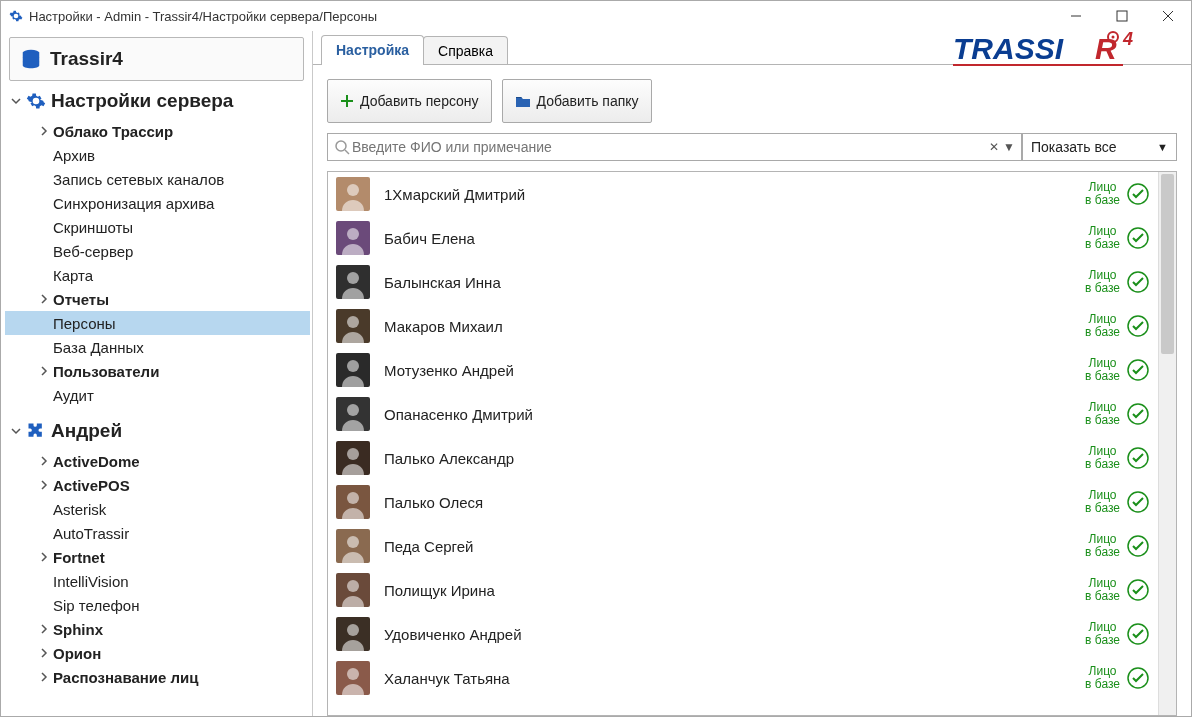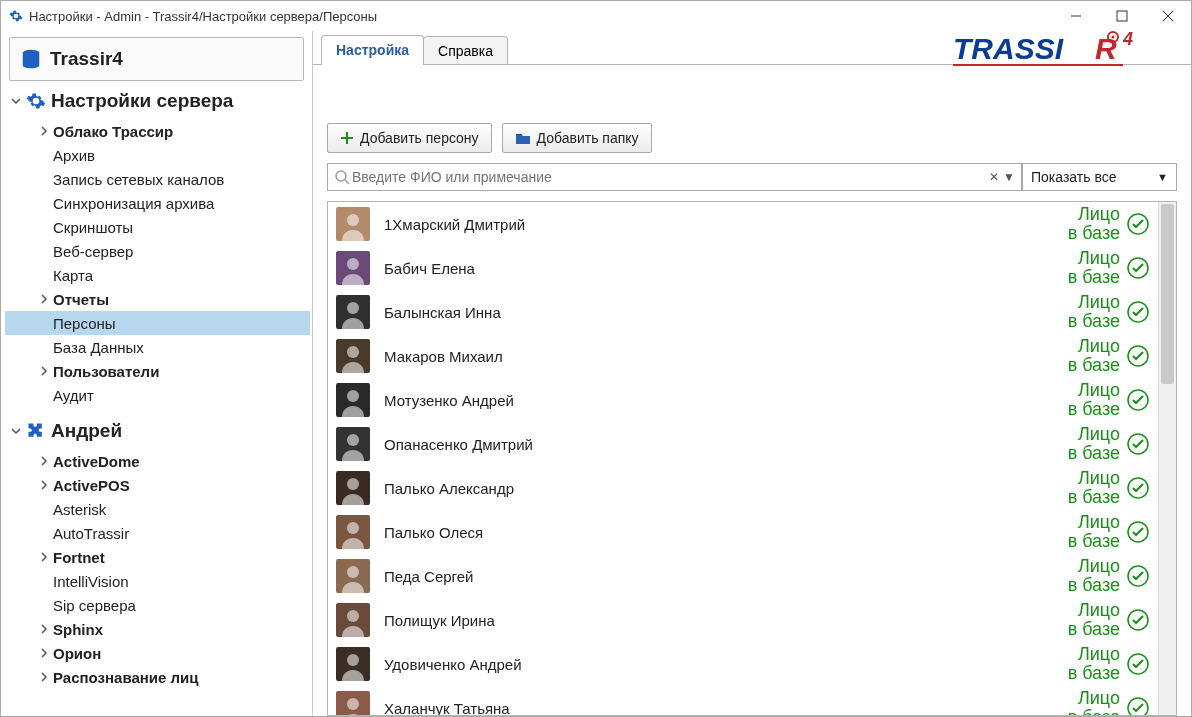--- a/index.html
+++ b/index.html
@@ -36,38 +36,38 @@
 
   
   .main { flex: 1; display: flex; flex-direction: column; min-width: 0; }
 
   .tabbar { height: 34px; display: flex; align-items: flex-end; padding-left: 8px; border-bottom: 1px solid #b4b4b4; position: relative; }
   .tab { height: 28px; padding: 0 14px; display: flex; align-items: center; border: 1px solid #b4b4b4; border-bottom: none; margin-right: -1px; background: #f3f3f3; font-size: 14px; color: #000000; border-top-left-radius: 4px; border-top-right-radius: 4px; position: relative; }
   .tab.active { background: #fff; color: #2a5fa0; font-weight: 600; height: 29px; z-index: 2; }
   .tab.active::after { content: ""; position: absolute; left: 0; right: 0; bottom: -1px; height: 2px; background: #fff; }
 
   .toolbar { padding: 14px 14px 8px 14px; display: flex; gap: 10px; }
-  .btn { height: 30px; padding: 8px 12px; display: flex; align-items: center; gap: 6px; border: 1px solid #a9a9a9; background: linear-gradient(#fdfdfd,#ececec); border-radius: 2px; font-size: 14px; color: #222; margin-top: 44px; }
+  .btn { height: 44px; padding: 8px 12px; display: flex; align-items: center; gap: 6px; border: 1px solid #a9a9a9; background: linear-gradient(#fdfdfd,#ececec); border-radius: 2px; font-size: 14px; color: #222; }
 
   .filterbar { padding: 2px 14px 10px 14px; display: flex; align-items: center; }
   .search { flex: 1; height: 28px; display: flex; align-items: center; border: 1px solid #a9a9a9; padding: 0 6px; color: #888; }
   .search input { flex: 1; border: none; outline: none; font-size: 14px; background: transparent; }
   .search .search-ctl { margin-left: 4px; color: #555; font-size: 12px; }
   .filter-sel { width: 155px; height: 28px; display: flex; align-items: center; justify-content: space-between; border: 1px solid #a9a9a9; padding: 0 8px; font-size: 14px; }
 
   .list-wrap { flex: 1; margin: 0 14px 0 14px; border: 1px solid #b4b4b4; overflow: hidden; display: flex; }
   .list { flex: 1; overflow: auto; }
   .scrollbar { width: 18px; background: #f0f0f0; border-left: 1px solid #ddd; position: relative; }
   .scroll-thumb { position: absolute; left: 2px; right: 2px; top: 2px; height: 180px; background: #c9c9c9; border-radius: 2px; }
 
   .item { height: 44px; display: flex; align-items: center; padding: 0 8px; }
   .avatar { width: 34px; height: 34px; border-radius: 2px; margin-right: 14px; flex: 0 0 34px; overflow: hidden; display: flex; align-items: center; justify-content: center; }
   .item .name { flex: 1; font-size: 15px; color: #222; }
   .badge { display: flex; align-items: center; gap: 6px; }
-  .badge-text { text-align: right; font-size: 18px; color: #1a8f1a; line-height: 1.05; }
+  .badge-text { text-align: center; font-size: 12px; color: #1a8f1a; line-height: 1.05; }
   .badge-icon svg { display: block; }
 
   .gear-svg path, .gear-svg circle { fill: #1f5fbf; }
   .puzzle-svg path { fill: #1f5fbf; }
 </style>
 </head>
 <body>
 
 <div class="window">
 
@@ -262,21 +262,21 @@
             <span class="lbl bold">Fortnet</span>
           </div>
           <div class="tree-row">
             <span class="spacer" style="width:32px"></span>
             <span class="chev"></span>
             <span class="lbl">IntelliVision</span>
           </div>
           <div class="tree-row">
             <span class="spacer" style="width:32px"></span>
             <span class="chev"></span>
-            <span class="lbl">Sip сервера</span>
+            <span class="lbl">Sip телефон</span>
           </div>
           <div class="tree-row">
             <span class="spacer" style="width:32px"></span>
             <span class="chev">
               <svg width="10" height="10" viewBox="0 0 10 10">
                 <path d="M3 1l4 4-4 4" fill="none" stroke="#555" stroke-width="1.5"></path>
               </svg>
             </span>
             <span class="lbl bold">Sphinx</span>
           </div>

